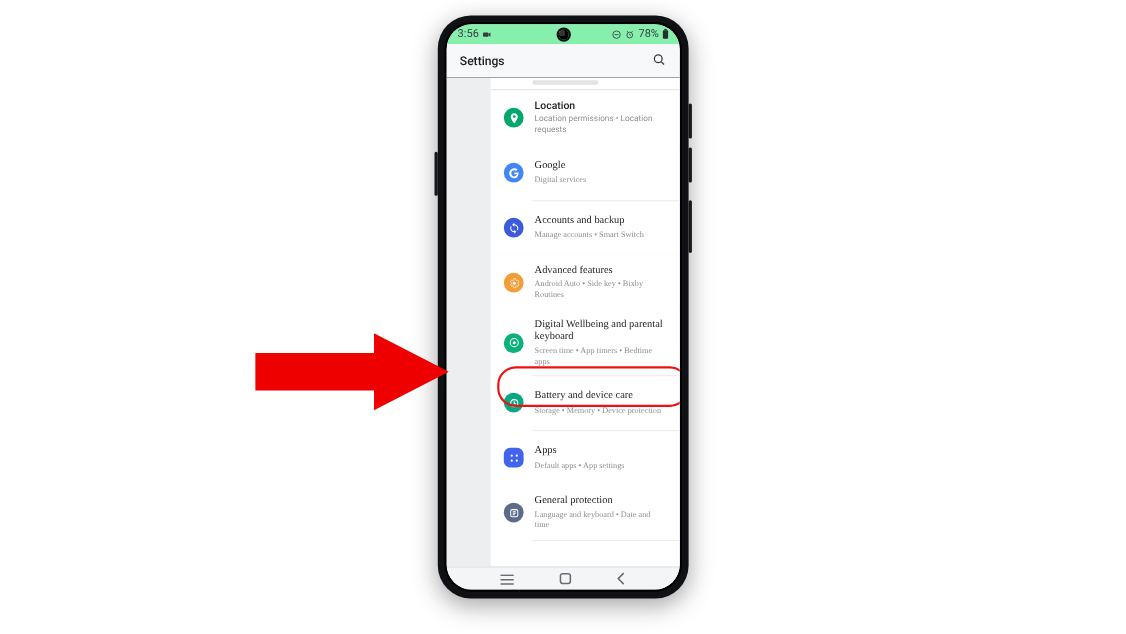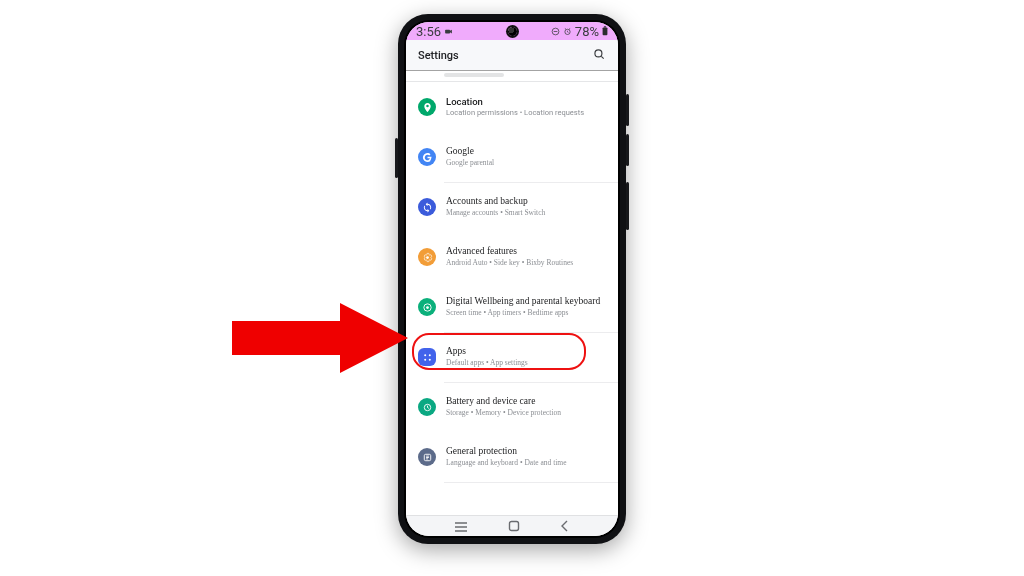--- a/index.html
+++ b/index.html
@@ -75,23 +75,23 @@
   }
 
   
   .status-bar {
     height: 18px;
     flex: 0 0 18px;
     display: flex;
     align-items: center;
     justify-content: space-between;
     padding: 0 10px;
-    font-size: 13px;
+    font-size: 10px;
     color: #3a3c3f;
-    background: #f0abfc;
+    background: #86efac;
   }
   .status-left, .status-right { display: flex; align-items: center; gap: 3px; }
   .status-right svg, .status-left svg { display: block; }
 
   
   .header {
     height: 30px;
     flex: 0 0 30px;
     background: #f7f8fa;
     border-bottom: 1px solid #a3a3a3;
@@ -104,20 +104,21 @@
     font-size: 11px;
     font-weight: 500;
     color: #202124;
   }
 
   
   .scroll {
     flex: 1 1 auto;
     overflow: hidden;
     background: #eceef0;
+    padding-left: 40px;
   }
   .partial-row {
     background: #ffffff;
     border-bottom: 1px solid #e5e6e8;
     height: 10px;
     position: relative;
   }
   .partial-row::after{
     content:"";
     position:absolute;
@@ -292,21 +293,21 @@
 
         <div class="group">
           <div class="row">
             <span class="ic cl-blue">
               <svg viewBox="0 0 24 24" fill="#fff">
                   <path d="M21 12.2c0-.7-.1-1.2-.2-1.8H12v3.4h5.1c-.2 1.1-1 2.8-3 3.9l-.1.1 3 2.3h.2c1.9-1.8 3-4.4 3-7.9zM12 22c2.7 0 4.9-.9 6.5-2.4l-3.1-2.4c-.8.6-2 1-3.4 1-2.6 0-4.8-1.7-5.6-4.1H3.2v2.5C4.8 19.9 8.1 22 12 22zM6.4 14.1c-.2-.6-.3-1.3-.3-2s.1-1.4.3-2V7.6H3.2C2.4 9 2 10.5 2 12.1s.4 3.1 1.2 4.5l3.2-2.5zM12 5.9c1.8 0 3.1.8 3.8 1.5l2.8-2.7C17 3.1 14.7 2 12 2 8.1 2 4.8 4.1 3.2 7.6l3.2 2.5C7.2 7.7 9.4 5.9 12 5.9z"></path>
                 </svg>
             </span>
             <div class="txt">
               <div class="title">Google</div>
-              <div class="sub">Google parental</div>
+              <div class="sub">Digital services</div>
             </div>
           </div>
           <div class="row">
             <span class="ic cl-royal">
               <svg viewBox="0 0 24 24" fill="#fff">
                   <path d="M12 4V1L8 5l4 4V6c3.3 0 6 2.7 6 6 0 1-.3 2-.7 2.8l1.5 1.5C19.5 15 20 13.6 20 12c0-4.4-3.6-8-8-8zm0 14c-3.3 0-6-2.7-6-6 0-1 .3-2 .7-2.8L5.2 7.7C4.5 9 4 10.4 4 12c0 4.4 3.6 8 8 8v3l4-4-4-4v3z"></path>
                 </svg>
             </span>
             <div class="txt">
               <div class="title">Accounts and backup</div>
@@ -334,48 +335,48 @@
           <div class="row">
             <span class="ic cl-teal">
               <svg viewBox="0 0 24 24" fill="none" stroke="#fff" stroke-width="2">
                   <circle cx="12" cy="12" r="8"></circle>
                   <circle cx="12" cy="12" r="3" fill="#fff" stroke="none"></circle>
                 </svg>
             </span>
             <div class="txt">
               <div class="title">Digital Wellbeing and parental keyboard</div>
               <div class="sub">Screen time  •  App timers  •  Bedtime apps</div>
+            </div>
+          </div>
+
+          <div class="row" id="battery-row">
+            <span class="ic cl-teal2">
+              <svg viewBox="0 0 24 24" fill="none" stroke="#fff" stroke-width="2">
+                  <circle cx="12" cy="12" r="7"></circle>
+                  <path d="M12 8v4l3 2"></path>
+                </svg>
+            </span>
+            <div class="txt">
+              <div class="title">Battery and device care</div>
+              <div class="sub">Storage  •  Memory  •  Device protection</div>
             </div>
           </div>
 
           <div class="row">
             <span class="ic cl-indigo" style="border-radius:6px">
               <svg viewBox="0 0 24 24" fill="#fff">
                   <circle cx="7" cy="7" r="2.2"></circle>
                   <circle cx="17" cy="7" r="2.2"></circle>
                   <circle cx="7" cy="17" r="2.2"></circle>
                   <circle cx="17" cy="17" r="2.2"></circle>
                 </svg>
             </span>
             <div class="txt">
               <div class="title">Apps</div>
               <div class="sub">Default apps  •  App settings</div>
-            </div>
-          </div>
-
-          <div class="row" id="battery-row">
-            <span class="ic cl-teal2">
-              <svg viewBox="0 0 24 24" fill="none" stroke="#fff" stroke-width="2">
-                  <circle cx="12" cy="12" r="7"></circle>
-                  <path d="M12 8v4l3 2"></path>
-                </svg>
-            </span>
-            <div class="txt">
-              <div class="title">Battery and device care</div>
-              <div class="sub">Storage  •  Memory  •  Device protection</div>
             </div>
           </div>
 
           <div class="highlight-ring" style="left:6px; top:51px; width:170px; height:33px;"></div>
         </div>
 
         <div class="group">
           <div class="row">
             <span class="ic cl-grey">
               <svg viewBox="0 0 24 24" fill="none" stroke="#fff" stroke-width="2">

